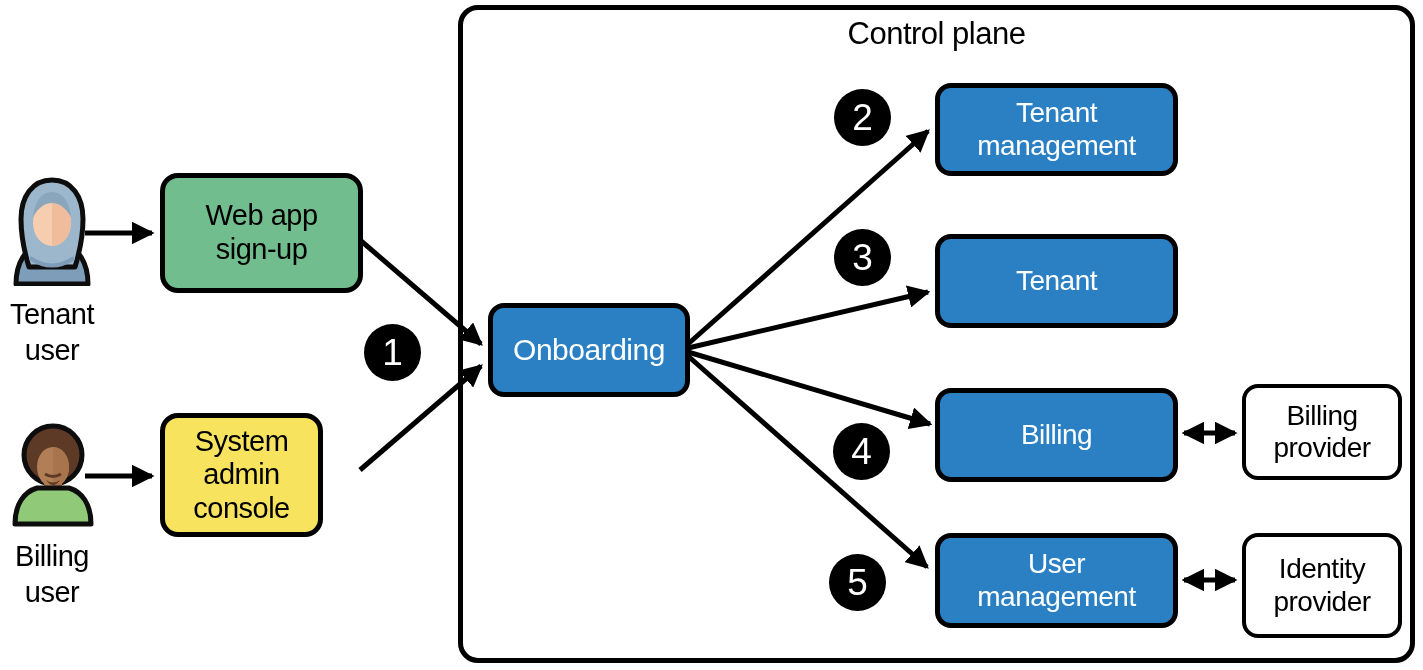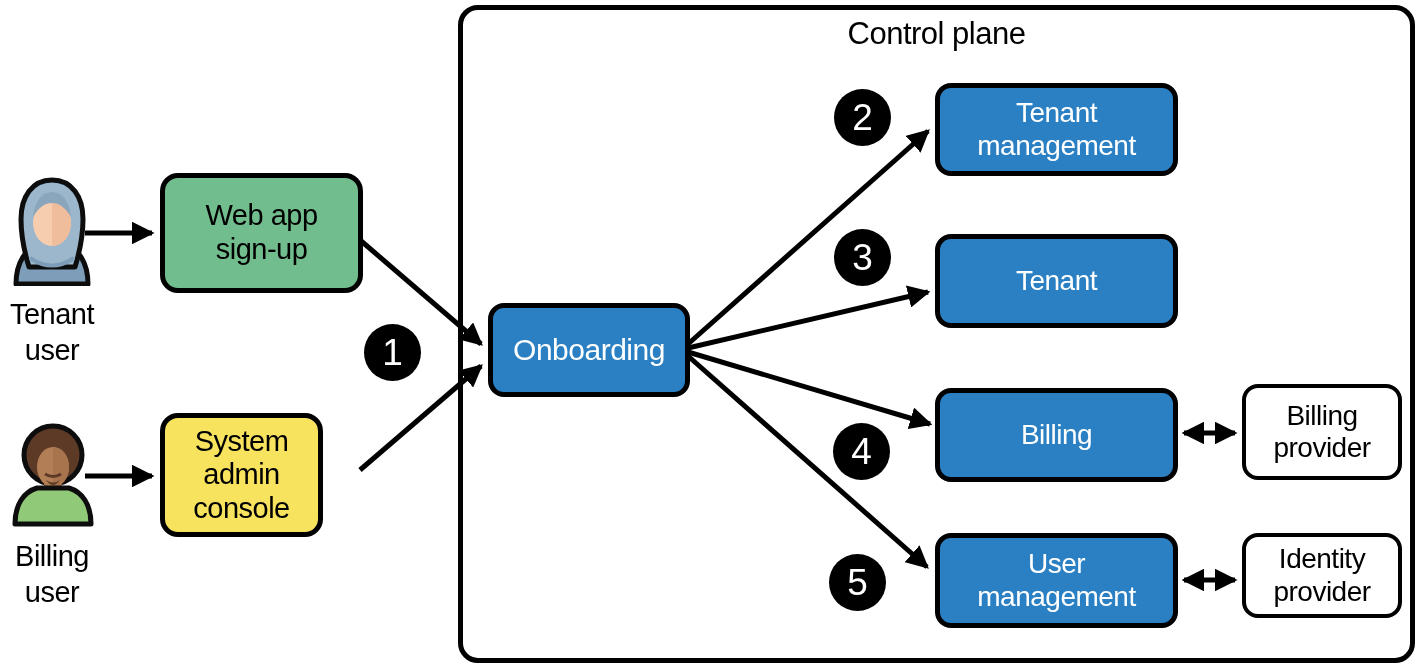--- a/index.html
+++ b/index.html
@@ -30,21 +30,21 @@
              left:488px; top:303px; width:202px; height:94px; border-radius:16px; }
   .service { background:var(--service-blue,#2a80c3); color:#fff; font-size:28px;
              left:935px; width:243px; border-radius:16px; }
   .svc-tm      { top:83px;  height:93px; }
   .svc-tp      { top:234px; height:94px; }
   .svc-billing { top:388px; height:94px; }
   .svc-um      { top:533px; height:95px; }
   .provider { background:#fff; font-size:28px; border-width:4px; border-radius:16px;
               left:1242px; width:160px; }
   .prov-billing  { top:384px; height:96px; }
-  .prov-identity { top:533px; height:85px; }
+  .prov-identity { top:533px; height:105px; }
   
   .badge {
     position:absolute; width:57px; height:57px; border-radius:50%;
     background:#000; color:#fff; display:flex; align-items:center; justify-content:center;
     font-size:37px; z-index:4;
   }
   .b1 { left:364px; top:324px; }
   .b2 { left:834px; top:89px; }
   .b3 { left:834px; top:229px; }
   .b4 { left:833px; top:423px; }

